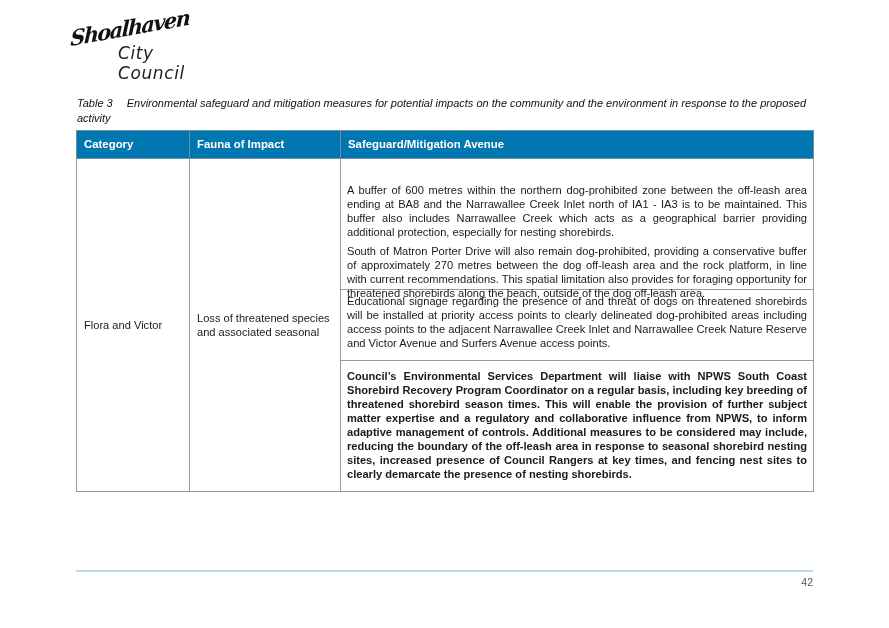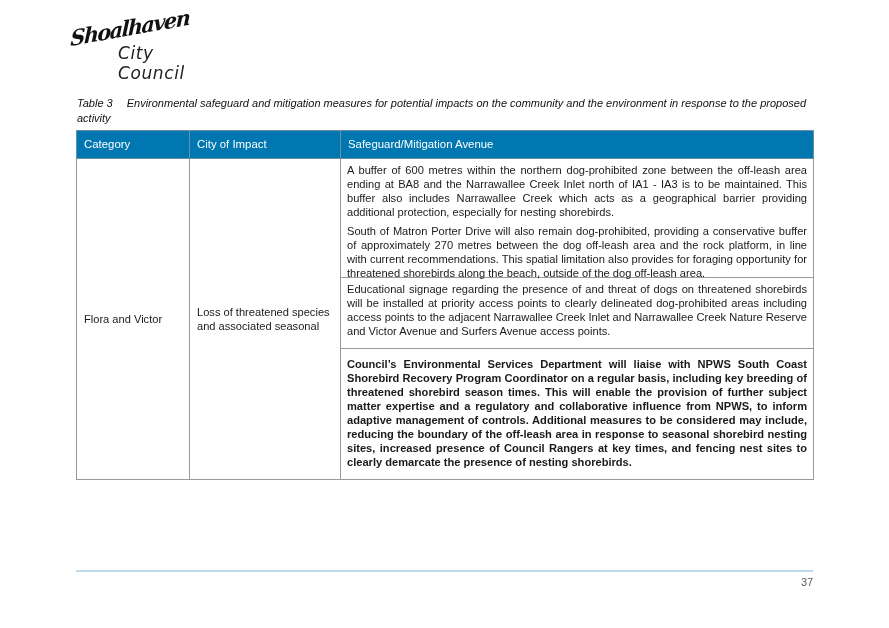--- a/index.html
+++ b/index.html
@@ -61,21 +61,21 @@
       left: 76px;
       top: 130px;
       width: 738px;
       border-collapse: collapse;
       font-size: 11.1px;
       line-height: 14px;
     }
     table.main th {
       background: #0077b0;
       color: #ffffff;
-      font-weight: normal;
+      font-weight: bold;
       text-align: left;
       padding: 4px 7px 5px 7px;
       height: 18px;
       border: 1px solid #6d8ea3;
       font-size: 11.4px;
     }
     table.main td {
       border: 1px solid #9a9a9a;
       vertical-align: top;
       padding: 0;
@@ -87,21 +87,21 @@
     td.cat { width: 98px; }
     td.type { width: 136px; }
     .measure {
       padding: 3px 6px 5px 6px;
       text-align: justify;
     }
     .measure p {
       margin: 0 0 5px 0;
     }
     .measure p:last-child { margin-bottom: 0; }
-    .m1 { height: 118px; box-sizing: border-box; padding-top: 4px; }
+    .m1 { height: 118px; box-sizing: border-box; padding-top: 12px; margin-top: 12px; }
     .m2 { height: 70px; box-sizing: border-box; padding-top: 4px; }
     .m3 { height: 130px; box-sizing: border-box; padding-top: 8px; font-weight: bold; }
     .footer-line {
       position: absolute;
       left: 76px;
       top: 570px;
       width: 737px;
       height: 2px;
       background: #bcdaea;
     }
@@ -122,21 +122,21 @@
 </div>
 
 <div class="caption">
   <span class="tnum">Table 3</span><span>Environmental safeguard and mitigation measures for potential impacts on the community and the environment in response to the proposed activity</span>
 </div>
 
 <table class="main">
   <thead>
     <tr>
       <th>Category</th>
-      <th>City of Impact</th>
+      <th>Fauna of Impact</th>
       <th>Safeguard/Mitigation Avenue</th>
     </tr>
   </thead>
   <tbody>
     <tr>
       <td class="cat" rowspan="3">Flora and Victor</td>
       <td class="type" rowspan="3">Loss of threatened species and associated seasonal</td>
       <td>
         <div class="measure m1">
           <p>A buffer of 600 metres within the northern dog-prohibited zone between the off-leash area ending at BA8 and the Narrawallee Creek Inlet north of IA1 - IA3 is to be maintained. This buffer also includes Narrawallee Creek which acts as a geographical barrier providing additional protection, especially for nesting shorebirds.</p>
@@ -155,13 +155,13 @@
       <td>
         <div class="measure m3">
           <p>Council’s Environmental Services Department will liaise with NPWS South Coast Shorebird Recovery Program Coordinator on a regular basis, including key breeding of threatened shorebird season times. This will enable the provision of further subject matter expertise and a regulatory and collaborative influence from NPWS, to inform adaptive management of controls. Additional measures to be considered may include, reducing the boundary of the off-leash area in response to seasonal shorebird nesting sites, increased presence of Council Rangers at key times, and fencing nest sites to clearly demarcate the presence of nesting shorebirds.</p>
         </div>
       </td>
     </tr>
   </tbody>
 </table>
 
 <div class="footer-line"></div>
-<div class="page-num">37</div>
+<div class="page-num">42</div>
 
 </body></html>

